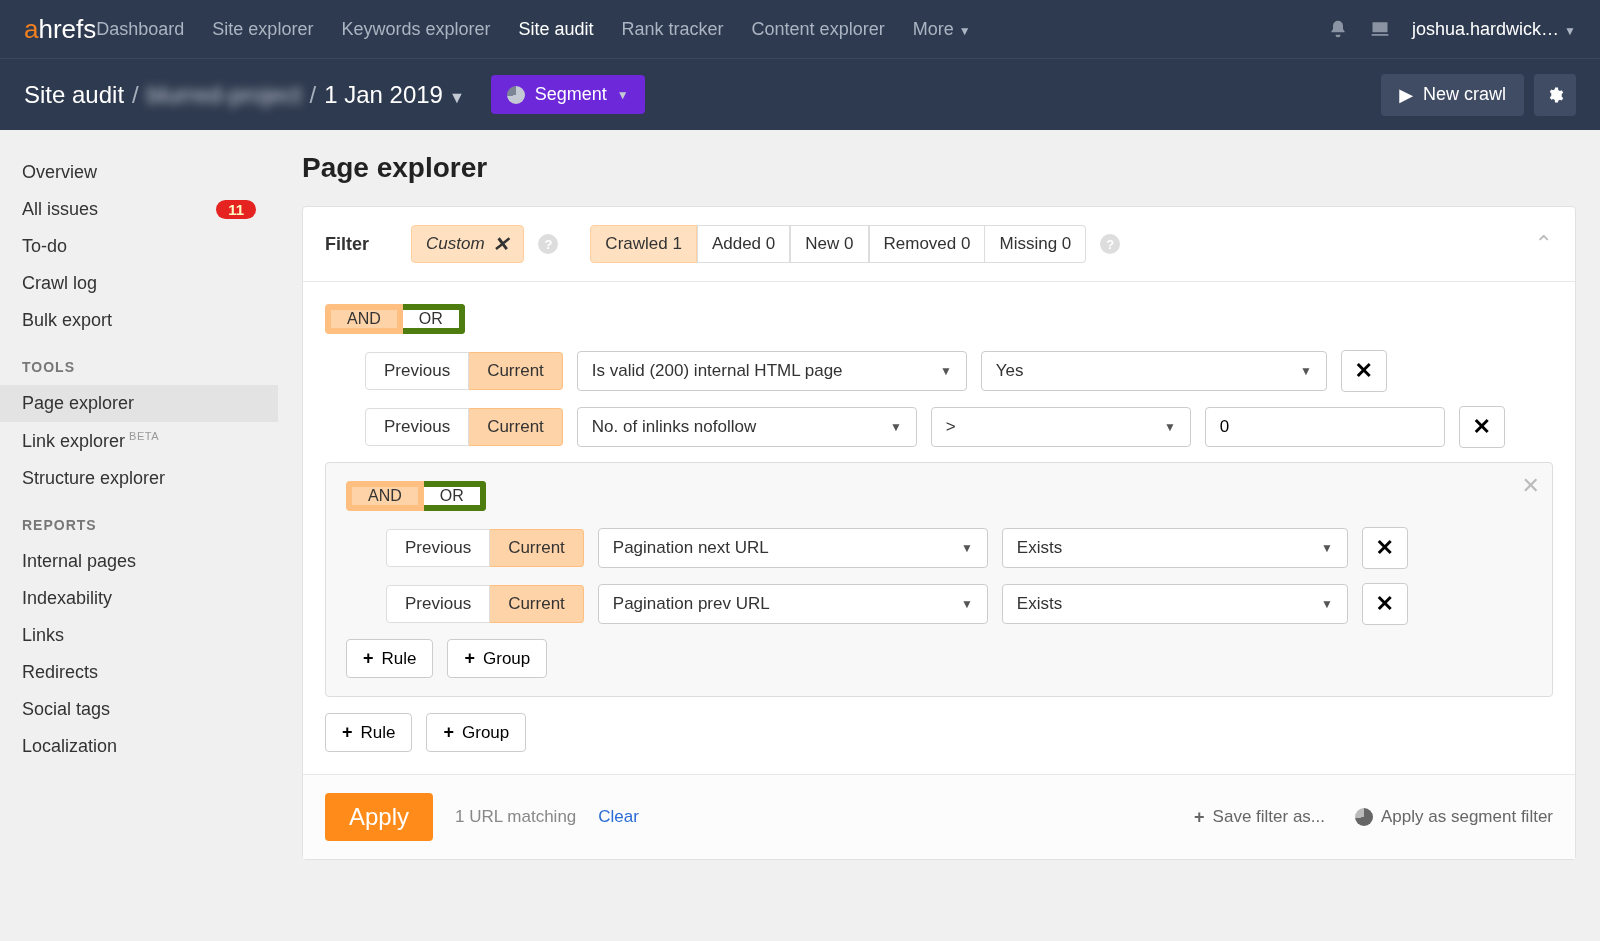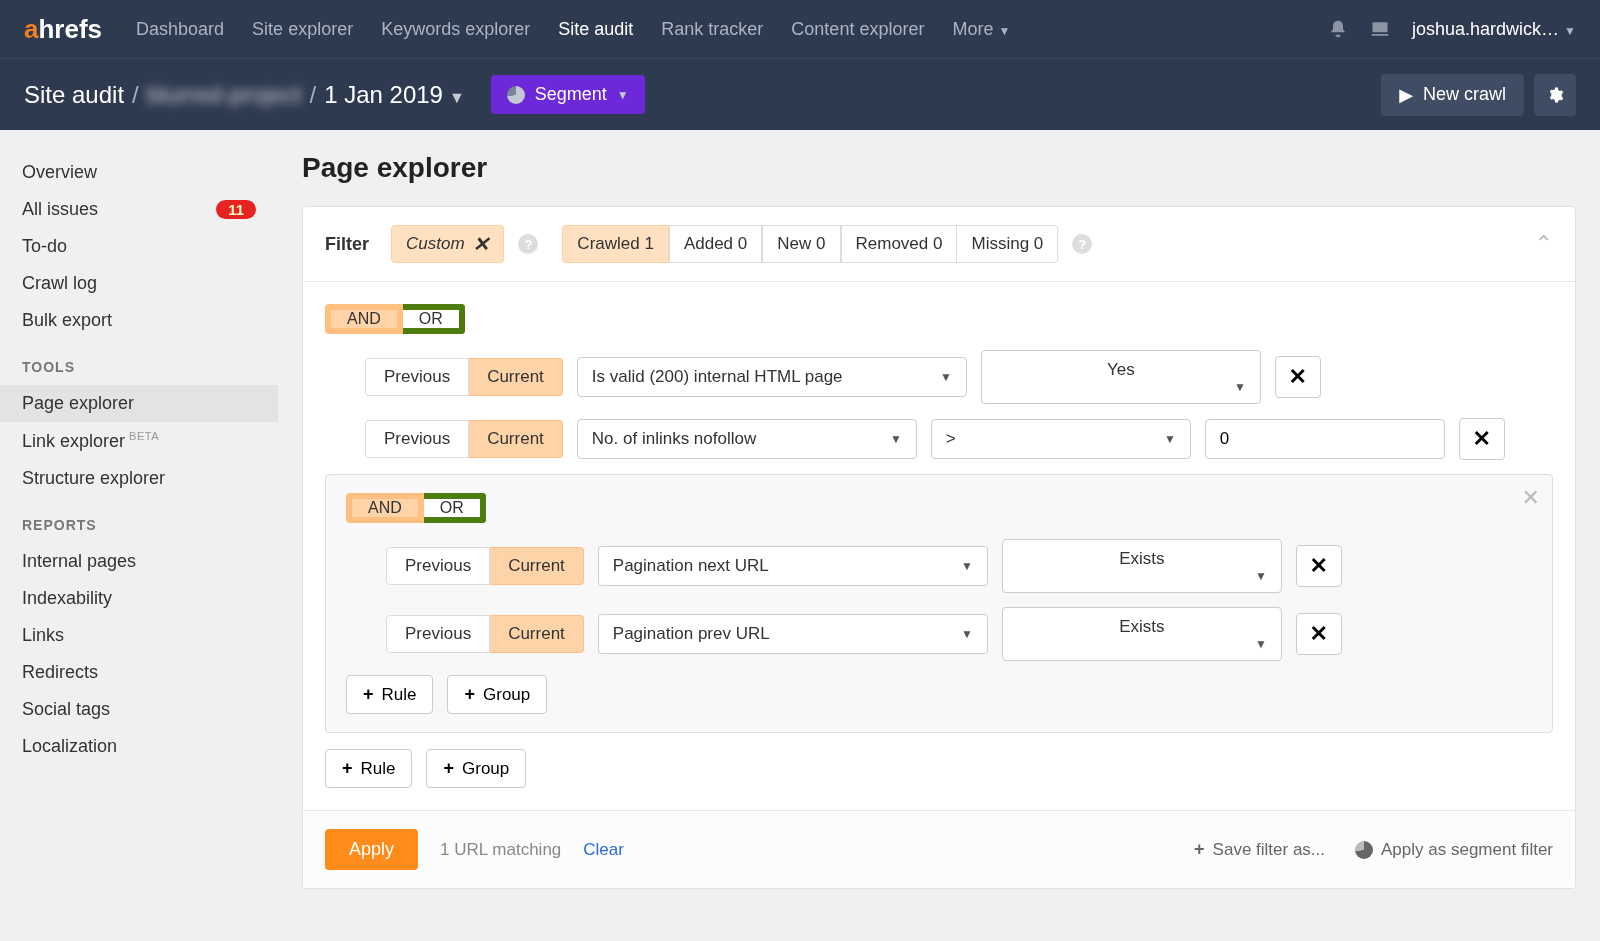--- a/index.html
+++ b/index.html
@@ -1,20 +1,20 @@
 <!DOCTYPE html>
 <html><head>
 <meta charset="utf-8">
 <style>
 * { box-sizing: border-box; margin: 0; padding: 0; }
 body { font-family: -apple-system, BlinkMacSystemFont, "Segoe UI", Helvetica, Arial, sans-serif; font-size: 16px; color: #333; background: #f0f0f0; }
 
 
 .topnav { background: #2e3a4f; height: 58px; display: flex; align-items: center; padding: 0 24px; color: #aab4c2; }
-.logo { font-size: 26px; font-weight: 700; letter-spacing: 0px; margin-right: 34px; }
+.logo { font-size: 26px; font-weight: 400; letter-spacing: 0px; }
 .logo .a1 { color: #f38020; }
 .logo .rest { color: #fff; }
 .navlinks { display: flex; gap: 28px; font-size: 18px; }
 .navlinks span { cursor: pointer; }
 .navlinks .active { color: #fff; }
 .navright { margin-left: auto; display: flex; align-items: center; gap: 22px; font-size: 18px; }
 .icon-svg { width: 20px; height: 20px; fill: #8a94a3; }
 
 
 .subhead { background: #2e3a4f; height: 72px; display: flex; align-items: center; padding: 0 24px; color: #fff; font-size: 24px; border-top: 1px solid rgba(255,255,255,0.07);}
@@ -38,21 +38,21 @@
 
 .main { flex: 1; padding: 22px 24px; }
 .page-title { font-size: 28px; font-weight: 700; margin-bottom: 22px; color: #222;}
 
 .panel { background: #fff; border: 1px solid #e1e1e1; border-radius: 4px; }
 
 
 .filter-head { display: flex; align-items: center; padding: 18px 22px; border-bottom: 1px solid #e8e8e8; gap: 14px;}
 .filter-head .label { font-weight: 700; font-size: 18px; margin-right: 8px;}
 .chip { border: 1px solid #ddd; border-radius: 4px; padding: 8px 14px; font-size: 17px; display: inline-flex; align-items: center; gap: 8px; background:#fff;}
-.chip.orange { background: #ffe1c2; border-color: #ffcf9e; }
+.chip.orange { background: #ffe1c2; border-color: #ffcf9e; margin-left: 20px; }
 .chip.italic { font-style: italic; }
 .close-x { font-size: 20px; font-weight: 700; cursor:pointer; line-height: 1; }
 .segmented { display: inline-flex; }
 .segmented .seg { border: 1px solid #ddd; padding: 8px 14px; font-size: 17px; background:#fff; cursor:pointer; }
 .segmented .seg:first-child { border-radius: 4px 0 0 4px; }
 .segmented .seg:last-child { border-radius: 0 4px 4px 0; border-left: none; }
 .segmented .seg.on { background: #ffe1c2; border-color: #ffcf9e; }
 .help-circ { width:20px; height:20px; border-radius:50%; background:#ddd; color:#fff; font-size:13px; display:inline-flex; align-items:center; justify-content:center; font-weight:700;}
 .collapse-caret { margin-left:auto; color:#bbb; font-size:22px; cursor:pointer;}
 
@@ -67,34 +67,34 @@
 .rule-row { display:flex; gap:14px; margin-bottom:14px; align-items:center;}
 .prevcur { display:inline-flex;padding-left:40px; }
 .prevcur .pc { border:1px solid #ddd; padding:8px 18px; font-size:17px; background:#fff; cursor:pointer;}
 .prevcur .pc:first-child{border-radius:4px 0 0 4px;}
 .prevcur .pc:last-child{border-radius:0 4px 4px 0; border-left:none;}
 .prevcur .pc.on{background:#ffd3a8; border-color:#ffbf80;}
 
 .select { border:1px solid #ccc; border-radius:4px; padding:9px 14px; font-size:17px; background:#fff; display:inline-flex; align-items:center; justify-content:space-between; cursor:pointer;}
 .select .arrow{margin-left:auto; color:#555; font-size:12px;}
 .select.w-field{width:390px;}
-.select.w-val{width:280px;flex-direction:column;}
+.select.w-val{width:346px;}
 .select.w-op{width:260px;}
 .textin{border:1px solid #ccc; border-radius:4px; padding:9px 14px; font-size:17px; width:240px;}
 .btn-x { border:1px solid #ccc; border-radius:4px; background:#fff; width:46px; height:42px; font-size:22px; font-weight:700; cursor:pointer; display:inline-flex; align-items:center; justify-content:center;}
 
 .group-box { border:1px solid #ddd; border-radius:4px; padding:18px 20px; background:#f8f8f8; position:relative; margin-top:4px; margin-bottom:16px;}
 .group-box .grp-close{position:absolute; top:10px; right:12px; color:#bbb; font-size:22px; cursor:pointer; font-weight:400;}
 
 .btn-outline { border:1px solid #ccc; border-radius:4px; background:#fff; padding:8px 16px; font-size:17px; display:inline-flex; align-items:center; gap:8px; cursor:pointer;}
 .plus { font-size:18px; font-weight:600;}
 
 
 .panel-foot { border-top:1px solid #e8e8e8; padding:18px 22px; display:flex; align-items:center; gap:22px; background:#fcfcfc;}
-.btn-orange { background:#ff8c1a; color:#fff; border:none; border-radius:4px; padding:10px 24px; font-size:18px; cursor:pointer;}
+.btn-orange { background:#ff8c1a; color:#fff; border:none; border-radius:4px; padding:10px 24px; font-size:24px; cursor:pointer;}
 .muted { color:#888; font-size:17px;}
 .link-blue { color:#2a6cd6; font-size:17px; cursor:pointer;}
 .foot-right { margin-left:auto; display:flex; gap:30px; align-items:center;}
 .foot-action { color:#666; font-size:17px; display:inline-flex; align-items:center; gap:8px; cursor:pointer;}
 
 .pie-icon{width:18px; height:18px; border-radius:50%; background:conic-gradient(#666 0 260deg, #bbb 260deg 360deg); display:inline-block;}
 .pie-icon.light{background:conic-gradient(#c4cad4 0 260deg, #7c8596 260deg 360deg);}
 </style>
 </head>
 <body>
@@ -205,21 +205,21 @@
     <div class="panel">
 
       <div class="filter-head">
         <span class="label">Filter</span>
         <span class="chip orange italic">
           <span>Custom</span>
           <span class="close-x">✕</span>
         </span>
         <span class="help-circ">?</span>
 
-        <div class="segmented" style="margin-left:10px;">
+        <div class="segmented" style="margin-left:18px;">
           <div class="seg on"><span>Crawled</span> <span class="num orange">1</span></div>
           <div class="seg"><span>Added</span> <span class="num">0</span></div>
           <div class="seg"><span>New</span> <span class="num">0</span></div>
           <div class="seg"><span>Removed</span> <span class="num">0</span></div>
           <div class="seg"><span>Missing</span> <span class="num">0</span></div>
         </div>
         <span class="help-circ">?</span>
         <span class="collapse-caret">⌃</span>
       </div>
 

